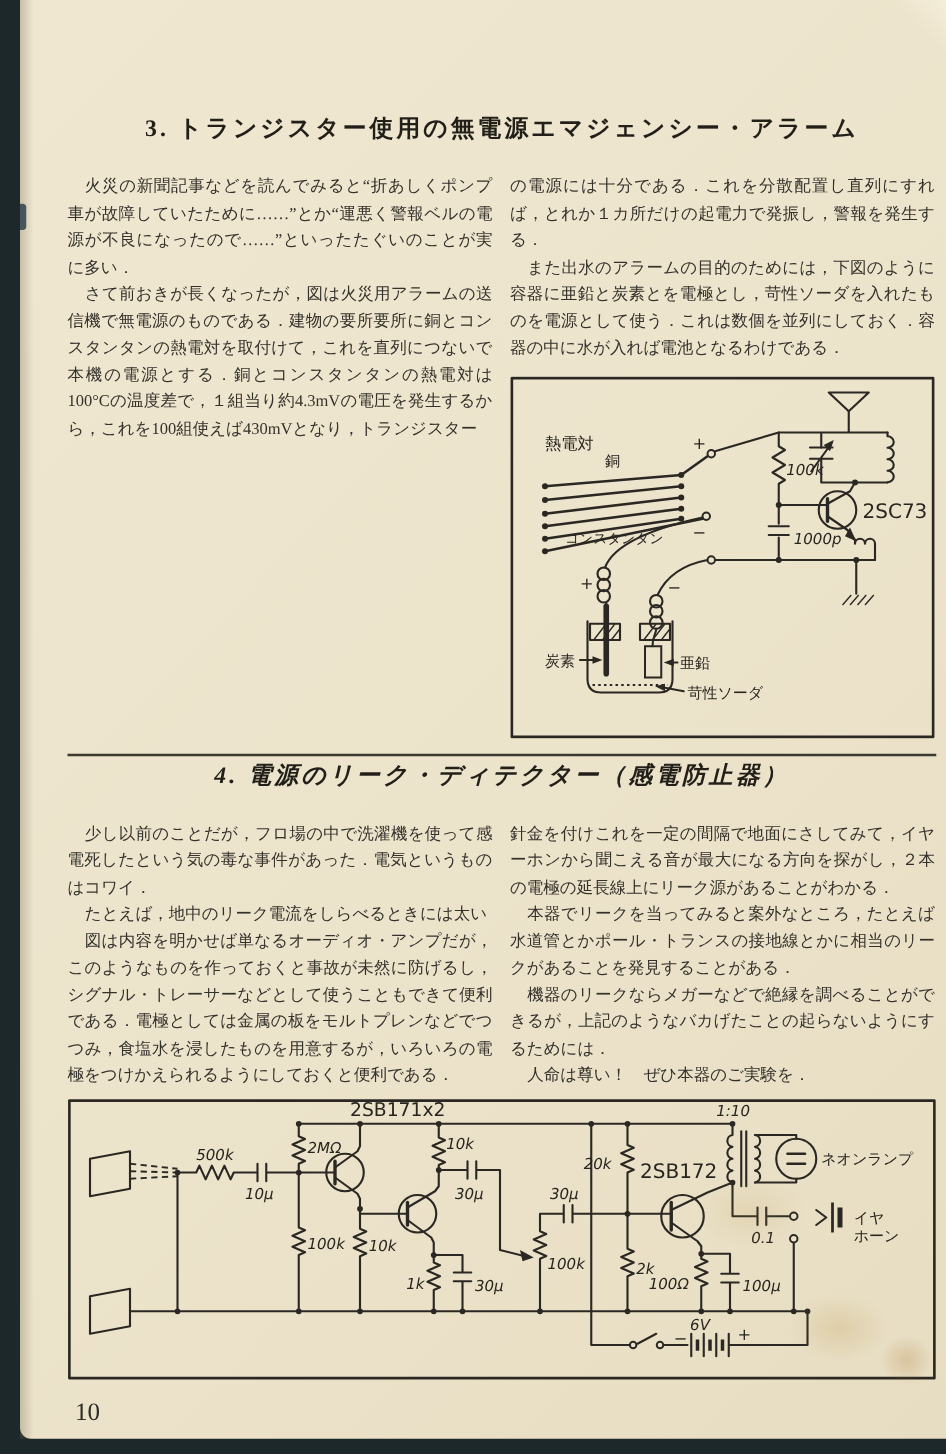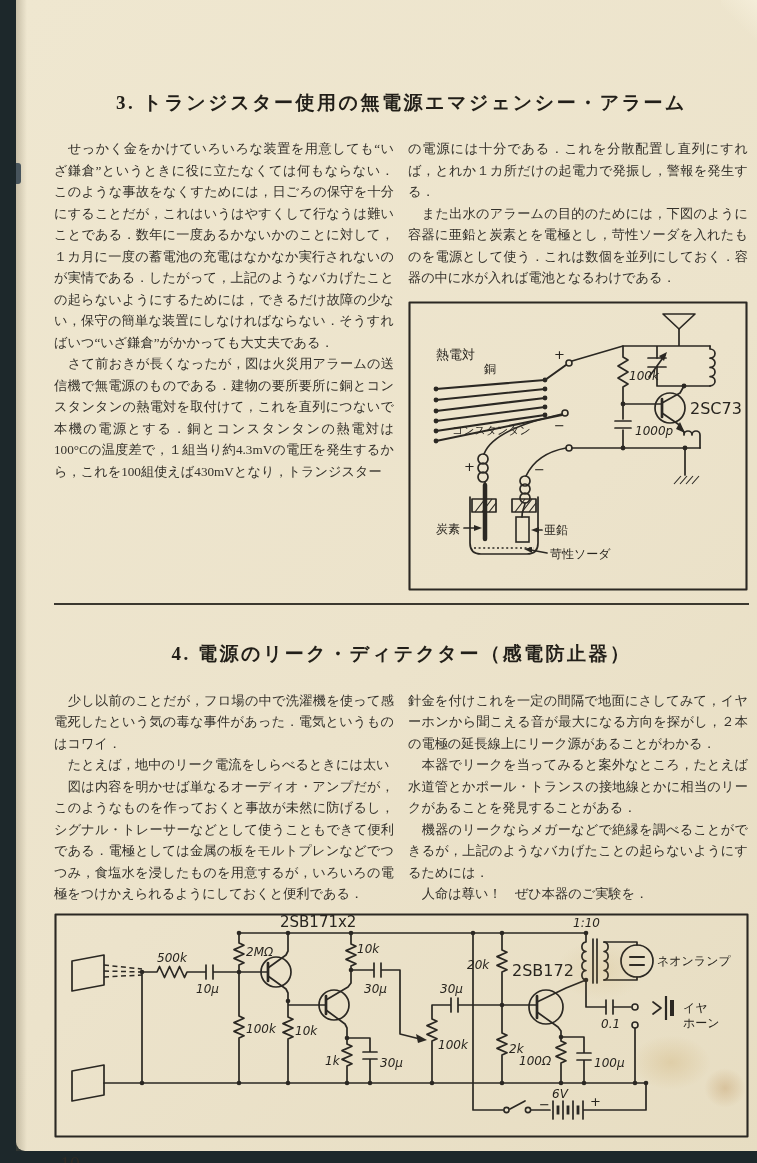--- a/index.html
+++ b/index.html
@@ -24,21 +24,21 @@
   .stain1{position:absolute;left:615px;top:1035px;width:80px;height:55px;
     background:radial-gradient(ellipse at center,rgba(185,140,55,.20),rgba(185,140,55,0) 70%);}
   .stain2{position:absolute;left:688px;top:1068px;width:42px;height:40px;
     background:radial-gradient(ellipse at center,rgba(170,115,45,.25),rgba(170,115,45,0) 70%);}
   .stain3{position:absolute;left:540px;top:940px;width:90px;height:60px;
     background:radial-gradient(ellipse at center,rgba(190,150,70,.14),rgba(190,150,70,0) 70%);}
 
   h2.title{font-size:19px;font-weight:bold;text-align:center;letter-spacing:2.5px;
     margin:0;color:#221f19;}
   .t3{padding-top:90px;margin-bottom:22px !important;}
-  .t4{margin:36px 0 23px !important;}
+  .t4{margin:2px 0 23px !important;font-style:italic;}
 
   .cols{display:flex;gap:14px;}
   .col{width:340px;font-size:13.2px;line-height:21.5px;}
   .para{margin:0;text-indent:1.05em;text-align:justify;color:#34312b;}
   .para.cont{text-indent:0;}
 
   .divider{border:none;border-top:2px solid #3b382f;margin:12px 0 0 0;width:695px;}
 
   figure.diagram{margin:12px 0 0 0;}
   figure.d2{margin:8px 0 0 0;text-decoration:underline;}
@@ -70,21 +70,21 @@
   <div class="corner-wedge"></div>
   <div class="edge-nick"></div>
   <div class="stain1"></div>
   <div class="stain2"></div>
   <div class="stain3"></div>
 
   <section>
     <h2 class="title t3">3. トランジスター使用の無電源エマジェンシー・アラーム</h2>
     <div class="cols">
       <div class="col">
-        <p class="para">せっかく金をかけていろいろな装置を用意しても“いざ鎌倉”というときに役に立たなくては何もならない．このような事故をなくすためには，日ごろの保守を十分にすることだが，これはいうはやすくして行なうは難いことである．数年に一度あるかないかのことに対して，１カ月に一度の蓄電池の充電はなかなか実行されないのが実情である．したがって，上記のようなバカげたことの起らないようにするためには，できるだけ故障の少ない，保守の簡単な装置にしなければならない．そうすればいつ“いざ鎌倉”がかかっても大丈夫である．</p>
+        <p class="para">火災の新聞記事などを読んでみると“折あしくポンプ車が故障していたために……”とか“運悪く警報ベルの電源が不良になったので……”といったたぐいのことが実に多い．</p>
         <p class="para">さて前おきが長くなったが，図は火災用アラームの送信機で無電源のものである．建物の要所要所に銅とコンスタンタンの熱電対を取付けて，これを直列につないで本機の電源とする．銅とコンスタンタンの熱電対は100°Cの温度差で，１組当り約4.3mVの電圧を発生するから，これを100組使えば430mVとなり，トランジスター</p>
       </div>
       <div class="col">
         <p class="para cont">の電源には十分である．これを分散配置し直列にすれば，とれか１カ所だけの起電力で発振し，警報を発生する．</p>
         <p class="para">また出水のアラームの目的のためには，下図のように容器に亜鉛と炭素とを電極とし，苛性ソーダを入れたものを電源として使う．これは数個を並列にしておく．容器の中に水が入れば電池となるわけである．</p>
 
         <figure class="diagram d1">
           <svg width="340" height="290" viewBox="0 0 340 290">
             <rect x="1.5" y="1.5" width="337" height="287" class="ln2"></rect>
 

